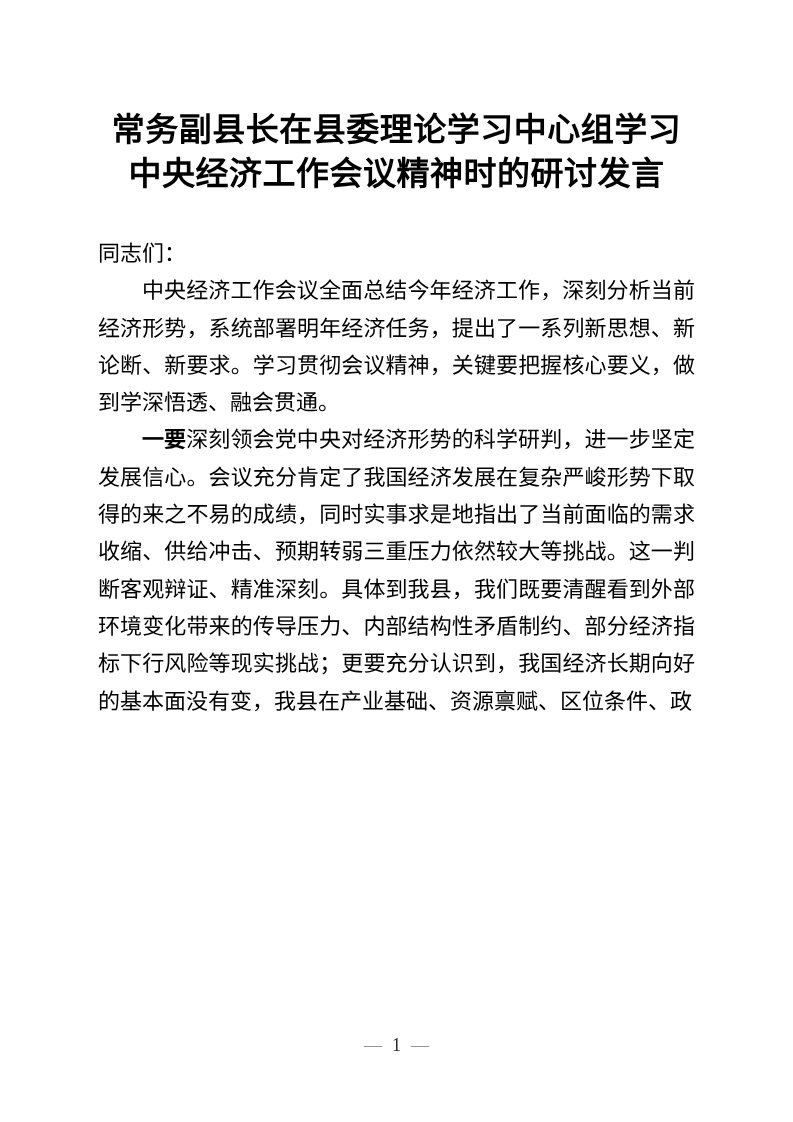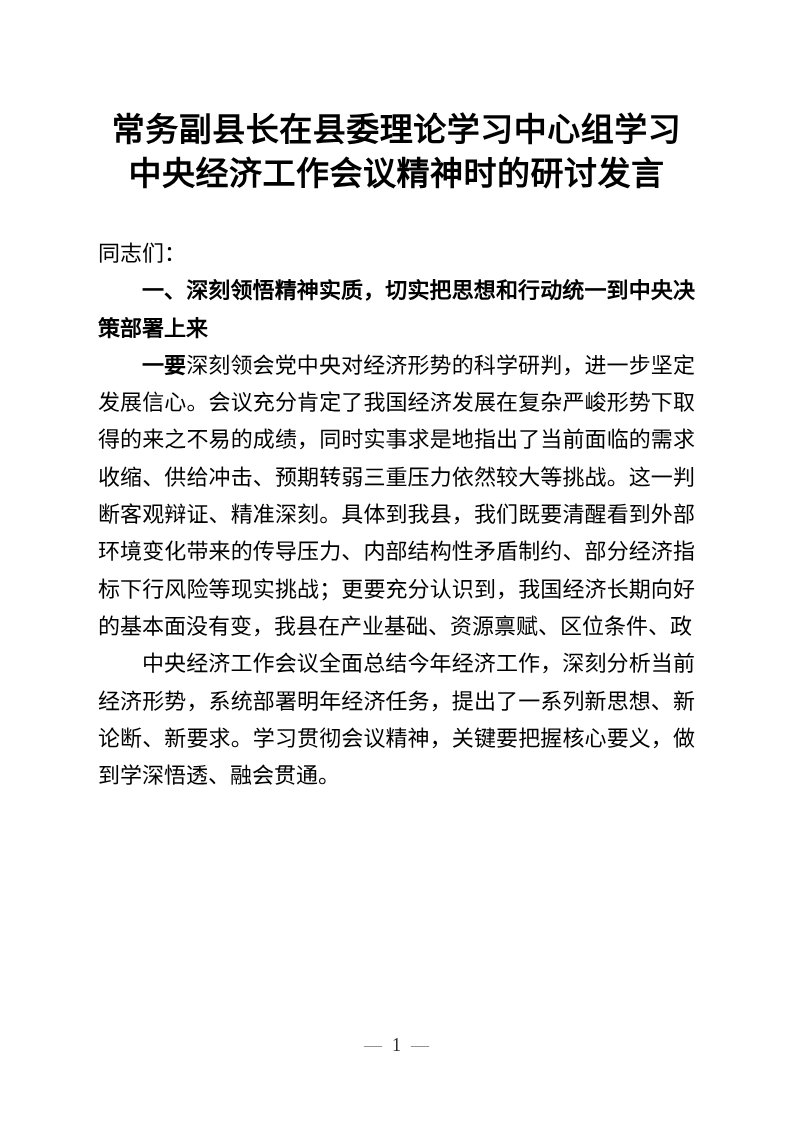--- a/index.html
+++ b/index.html
@@ -73,25 +73,24 @@
 
 <div class="page">
 
   <h1 class="doc-title">常务副县长在县委理论学习中心组学习中央经济工作会议精神时的研讨发言</h1>
 
   <div class="doc-body">
 
     <p>同志们：</p>
 
 
-    <p class="section-heading">一、深刻领悟精神实质，切实把思想和行动统一到中央决策部署上来</p>
+
+    <p class="para-indent">中央经济工作会议全面总结今年经济工作，深刻分析当前经济形势，系统部署明年经济任务，提出了一系列新思想、新论断、新要求。学习贯彻会议精神，关键要把握核心要义，做到学深悟透、融会贯通。</p>
 
     <p class="para-indent"><span class="lead-bold">一要</span><span>深刻领会党中央对经济形势的科学研判，进一步坚定发展信心。会议充分肯定了我国经济发展在复杂严峻形势下取得的来之不易的成绩，同时实事求是地指出了当前面临的需求收缩、供给冲击、预期转弱三重压力依然较大等挑战。这一判断客观辩证、精准深刻。具体到我县，我们既要清醒看到外部环境变化带来的传导压力、内部结构性矛盾制约、部分经济指标下行风险等现实挑战；更要充分认识到，我国经济长期向好的基本面没有变，我县在产业基础、资源禀赋、区位条件、政</span></p>
-
-    <p class="para-indent">中央经济工作会议全面总结今年经济工作，深刻分析当前经济形势，系统部署明年经济任务，提出了一系列新思想、新论断、新要求。学习贯彻会议精神，关键要把握核心要义，做到学深悟透、融会贯通。</p>
 
   </div>
 
   <div class="page-footer">
     <span class="footer-dash">—</span><span class="footer-num">1</span><span class="footer-dash">—</span>
   </div>
 
 </div>
 
 </body></html>

